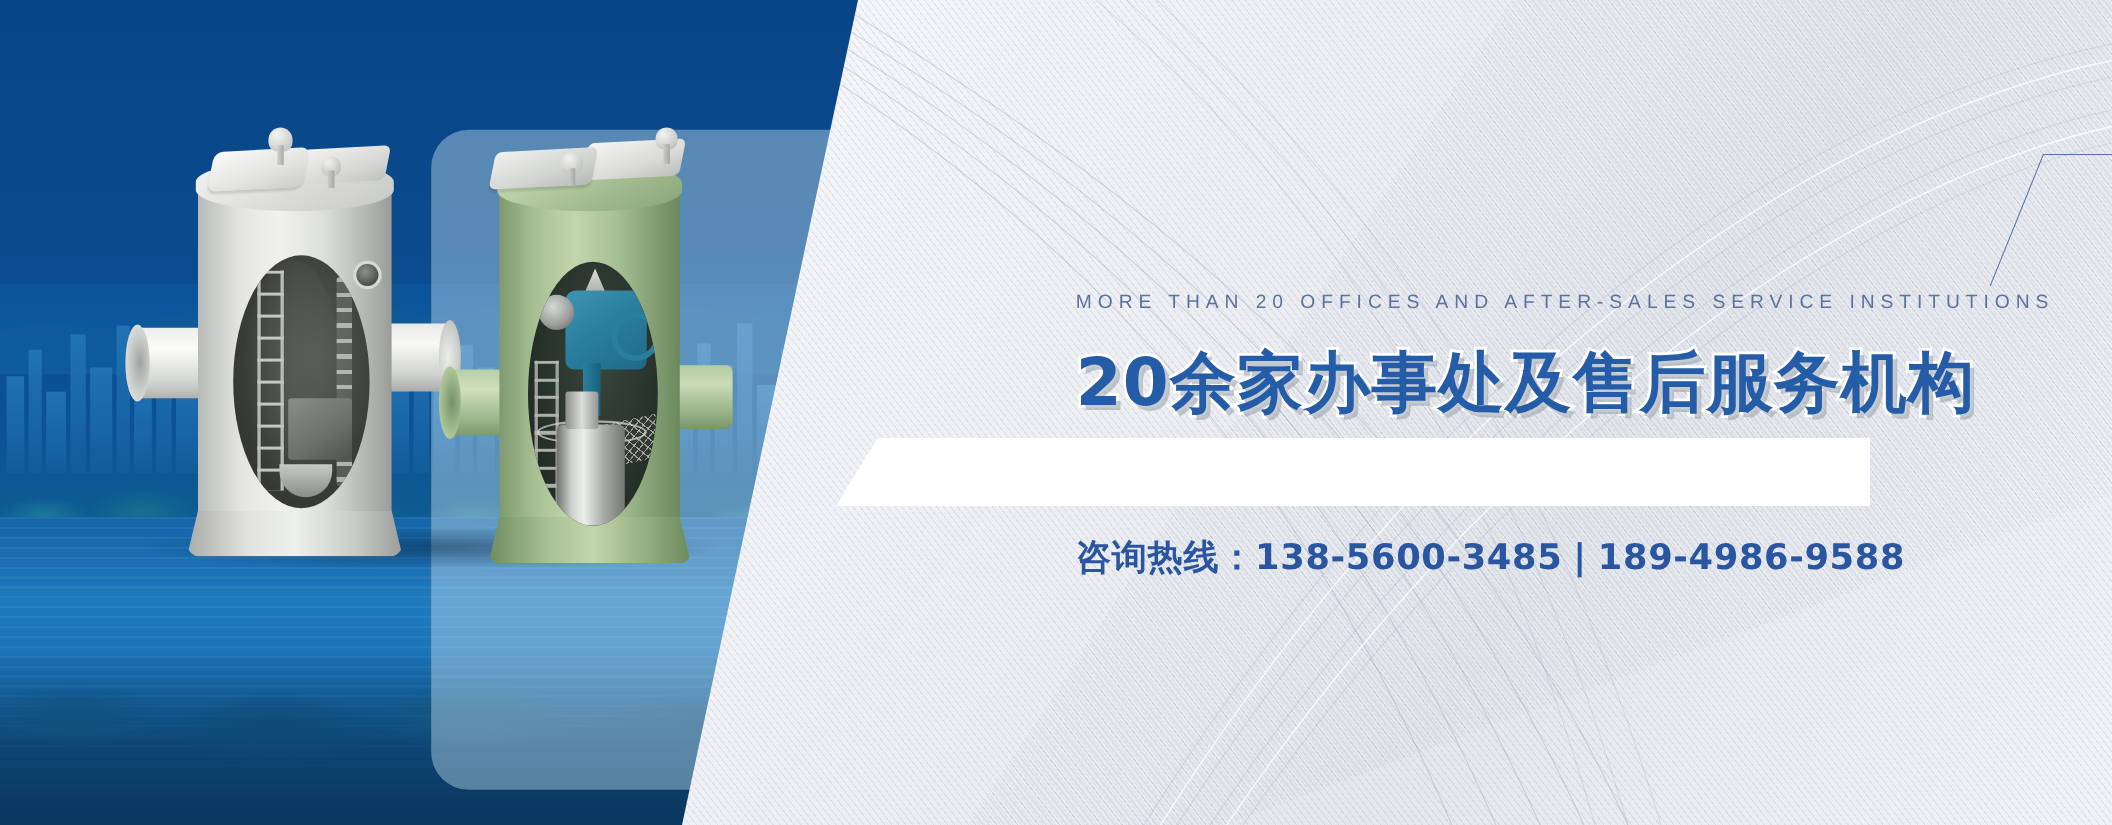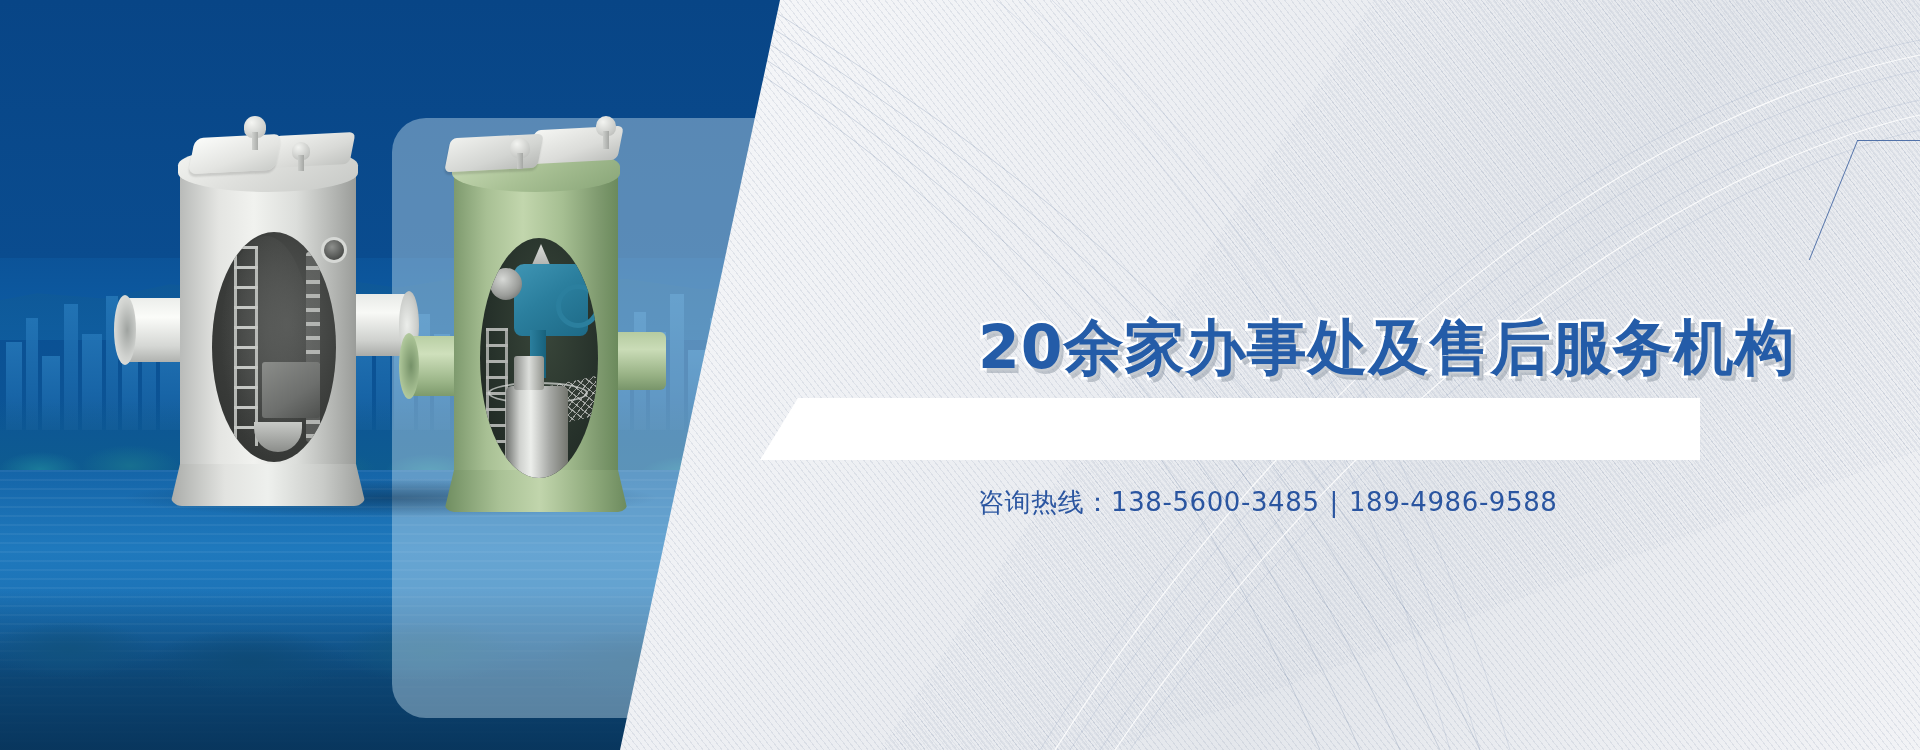--- a/index.html
+++ b/index.html
@@ -148,21 +148,21 @@
   .subbar-text{
     position:absolute; left:797px; top:398px; width:900px; height:62px;
     display:flex; align-items:center;
     font-size:25.5px; font-weight:bold; letter-spacing:.5px;
     color:#2a5490; white-space:nowrap;
     font-family:"DejaVu Sans","Liberation Sans",sans-serif;
   }
 
   .hotline{
     position:absolute; left:978px; top:485px;
-    font-size:26px; font-weight:normal; letter-spacing:.6px;
+    font-size:32px; font-weight:bold; letter-spacing:.6px;
     color:#2a55a0; white-space:nowrap;
     font-family:"DejaVu Sans","Liberation Sans",sans-serif;
   }
   .hotline .sep{ color:#2a55a0; padding:0 10px; }
 
   
   .product{ position:absolute; }
 
   
   .grey-unit{ left:148px; top:112px; width:240px; height:380px; }
@@ -543,20 +543,21 @@
     </div>
     <div class="gr-top"></div>
     <div class="gr-lid2"></div>
     <div class="gr-lid"></div>
     <div class="gr-vent"></div>
     <div class="gr-vent2"></div>
   </div>
 
   <div class="content">
 
+    <div class="eng-line">MORE THAN 20 OFFICES AND AFTER-SALES SERVICE INSTITUTIONS</div>
 
     <div class="headline">20余家办事处及售后服务机构</div>
 
     <div class="subbar"></div>
 
     <div class="hotline">
       <span>咨询热线：</span><span>138-5600-3485</span><span class="sep">|</span><span>189-4986-9588</span>
     </div>
 
   </div>

